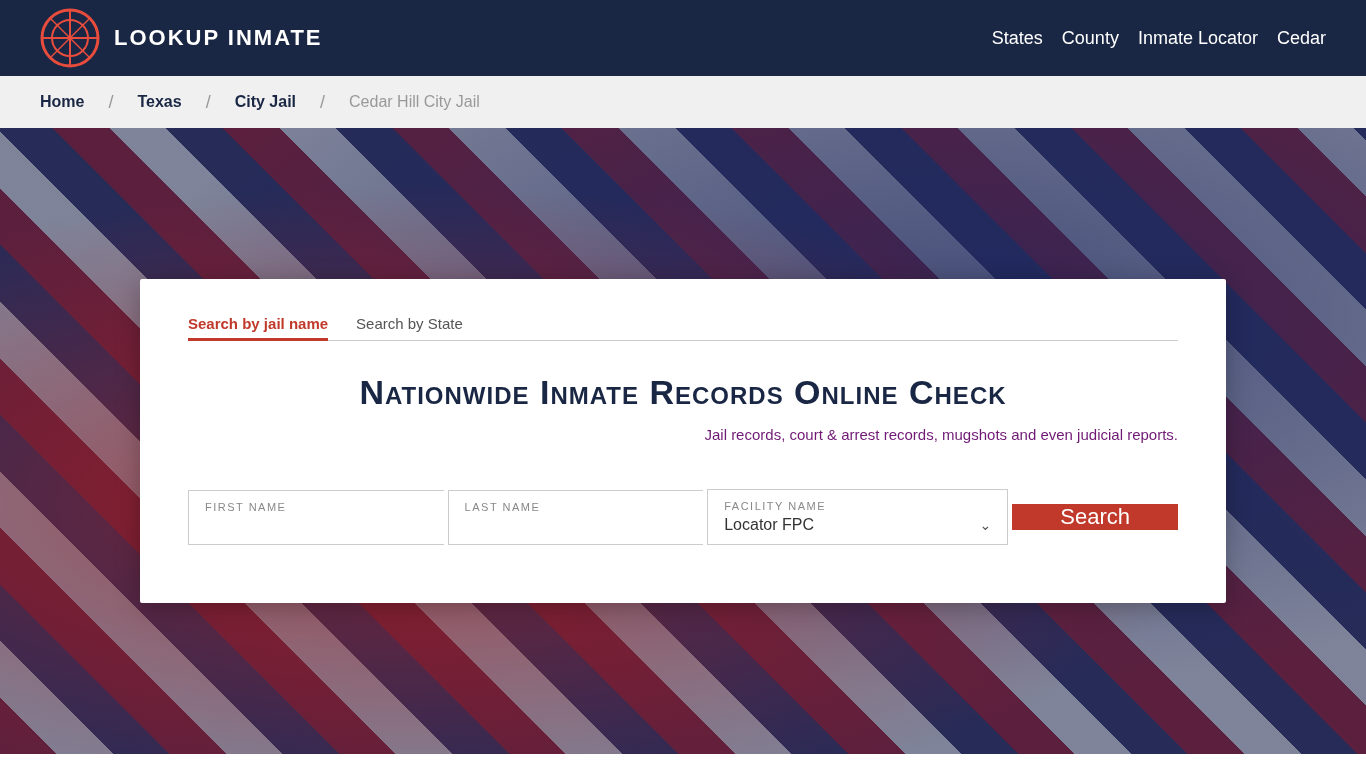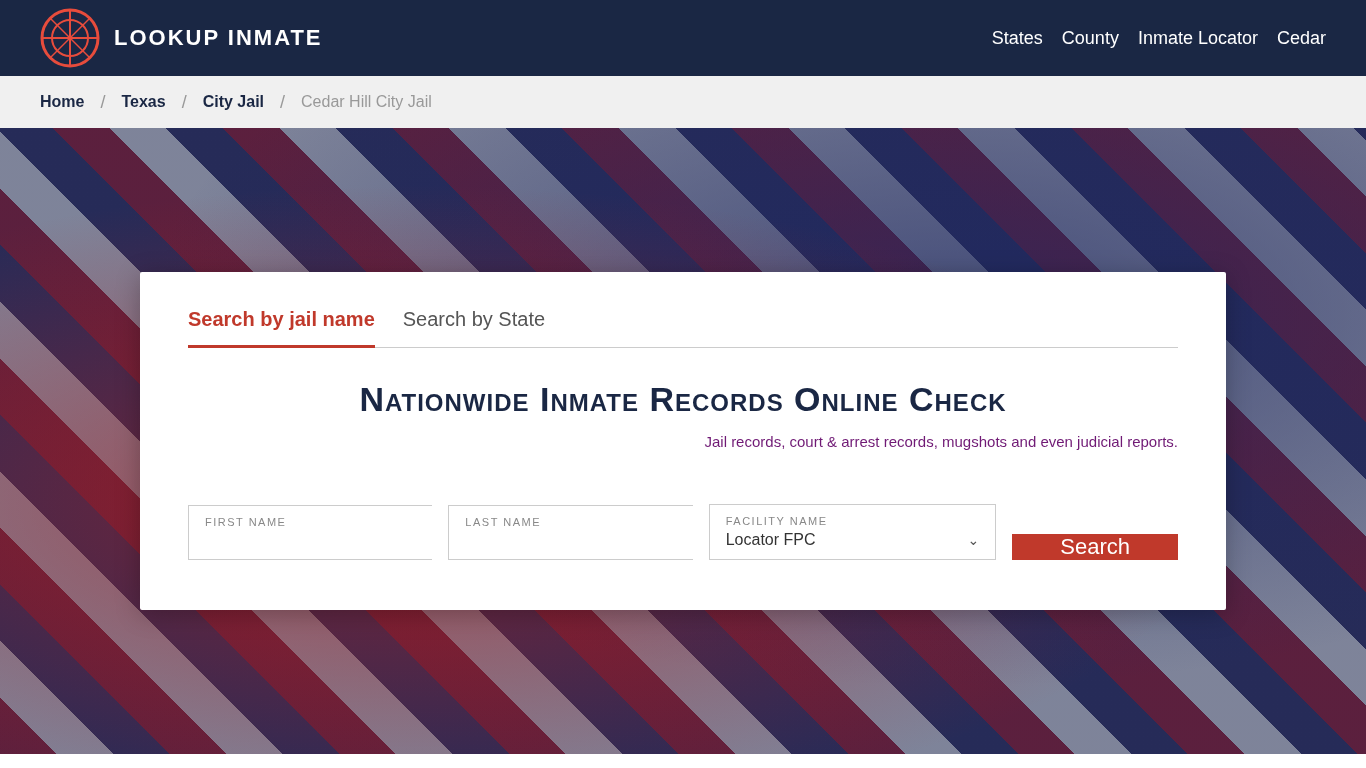--- a/index.html
+++ b/index.html
@@ -42,21 +42,21 @@
       cursor: pointer;
     }
 
     
     .breadcrumb-bar {
       background-color: #f0f0f0;
       padding: 4px 40px;
       height: 52px;
       display: flex;
       align-items: center;
-      gap: 16px;
+      gap: 24px;
       font-size: 16px;
     }
     .breadcrumb-link {
       color: #1a2744;
       text-decoration: none;
       cursor: pointer;
       font-weight: 600;
     }
     .breadcrumb-separator {
       color: #999;
@@ -111,22 +111,22 @@
 
     
     .tabs {
       display: flex;
       gap: 28px;
       border-bottom: 1px solid #ccc;
       margin-bottom: 32px;
       padding-bottom: 0;
     }
     .tab {
-      font-size: 20px;
-      padding-bottom: 14px;
+      font-size: 15px;
+      padding-bottom: 6px;
       cursor: pointer;
       color: #555;
       border-bottom: 3px solid transparent;
       margin-bottom: -1px;
     }
     .tab.active {
       color: #c0392b;
       border-bottom: 3px solid #c0392b;
       font-weight: 600;
     }
@@ -144,22 +144,22 @@
     .sub-text {
       text-align: right;
       font-size: 15px;
       color: #701a75;
       margin-bottom: 38px;
     }
 
     
     .search-form {
       display: flex;
-      gap: 16px;
-      align-items: flex-end;
+      gap: 4px;
+      align-items: center;
       height: 72px;
     }
     .form-field {
       border: 1.5px solid #ccc;
       padding: 10px 16px;
       display: flex;
       flex-direction: column;
       justify-content: center;
       flex: 1;
     }

